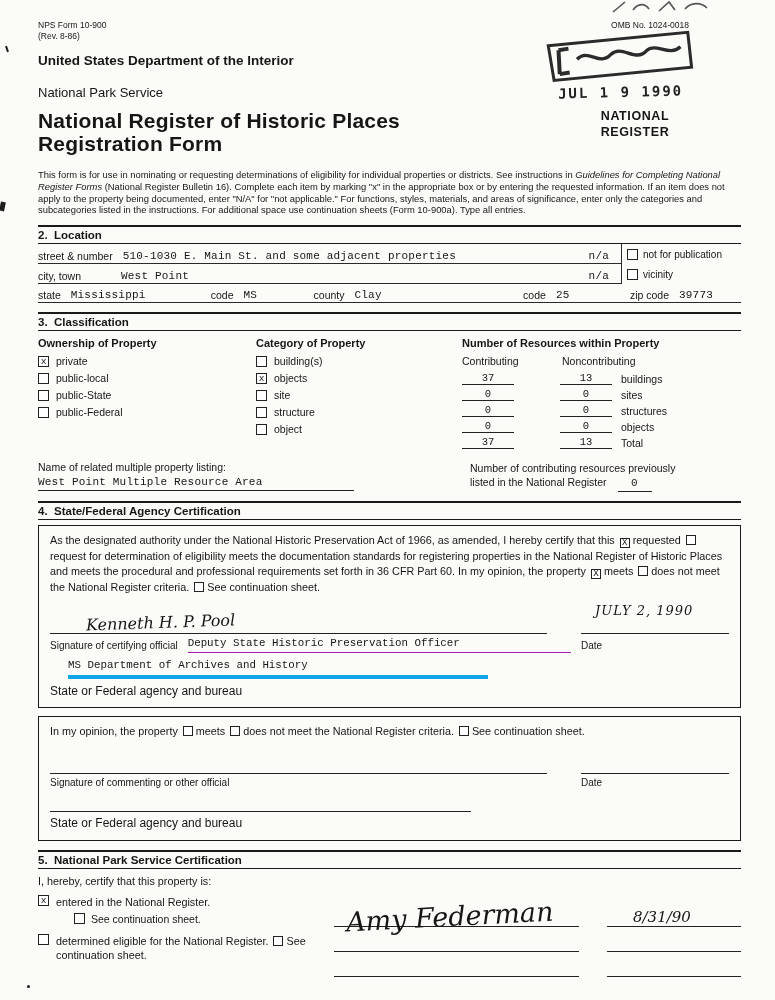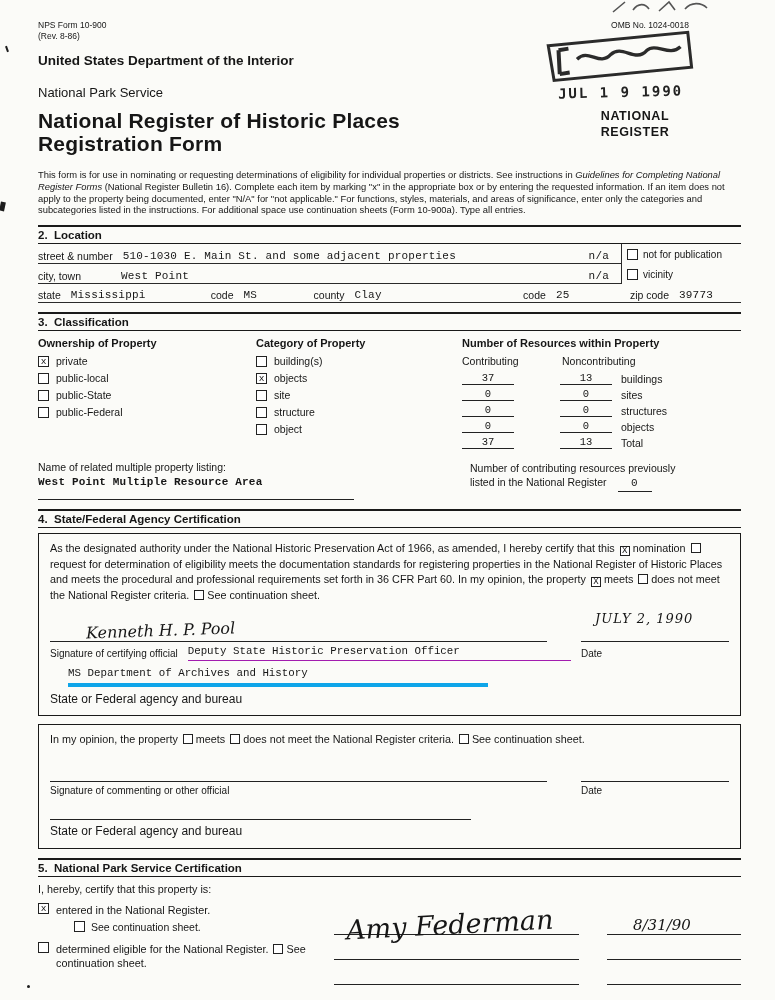--- a/index.html
+++ b/index.html
@@ -75,21 +75,21 @@
   .col-title { font-weight:bold; font-size:11px; margin-bottom:6px; }
   .cb-item { display:flex; align-items:center; gap:7px; margin-bottom:5px; }
   .res-head { display:flex; margin-bottom:5px; }
   .res-head span:first-child { width:100px; }
   .res-row { display:flex; align-items:flex-end; margin-bottom:3px; }
   .res-num { width:52px; text-align:center; border-bottom:1px solid #222; font-family:"Liberation Mono",monospace; font-size:10.5px; }
   .res-num.c { margin-right:46px; }
   .res-num.n { margin-right:9px; }
   .related { display:flex; margin-top:9px; font-size:10.5px; }
   .related-left { width:432px; }
-  .related-value { display:inline-block; border-bottom:1px solid #222; min-width:316px; margin-top:3px; padding-bottom:11px;font-weight:bold; }
+  .related-value { display:inline-block; border-bottom:1px solid #222; min-width:316px; margin-top:3px; padding-bottom:2px; }
   .related-right { flex:1; line-height:1.35; }
   .prev-val { display:inline-block; width:34px; text-align:center; border-bottom:1px solid #222; margin-left:8px; }
 
   
   .cert-box { border:1.4px solid #1a1a1a; margin-top:5px; padding:7px 11px 7px; font-size:10.8px; line-height:1.45; }
   .cert-box + .cert-box { margin-top:8px; }
   .sig-row { display:flex; gap:34px; margin-top:20px; }
   .sig-main { flex:1; position:relative; border-bottom:1px solid #222; height:18px; }
   .sig-date { width:148px; position:relative; border-bottom:1px solid #222; height:18px; }
   .sig-hand { position:absolute; left:36px; bottom:-2px; font-size:16px; white-space:nowrap; transform:rotate(-2deg); }
@@ -291,21 +291,21 @@
         </div>
       </div>
     </div>
   </div>
 
   <div class="sec">
     <div class="sec-head">4.  State/Federal Agency Certification</div>
 
     <div class="cert-box">
       <p><span>As the designated authority under the National Historic Preservation Act of 1966, as amended, I hereby certify that this</span>
-        <span class="cbi">X</span><span>nomination</span>
+        <span class="cbi">X</span><span>requested</span>
         <span class="cbi"></span><span>request for determination of eligibility meets the documentation standards for registering properties in the National Register of Historic Places and meets the procedural and professional requirements set forth in 36 CFR Part 60. In my opinion, the property</span>
         <span class="cbi">X</span><span>meets</span>
         <span class="cbi"></span><span>does not meet the National Register criteria.</span>
         <span class="cbi"></span><span>See continuation sheet.</span>
       </p>
       <div class="sig-row">
         <div class="sig-main">
           <span class="hand sig-hand">Kenneth H. P. Pool</span>
         </div>
         <div class="sig-date">

